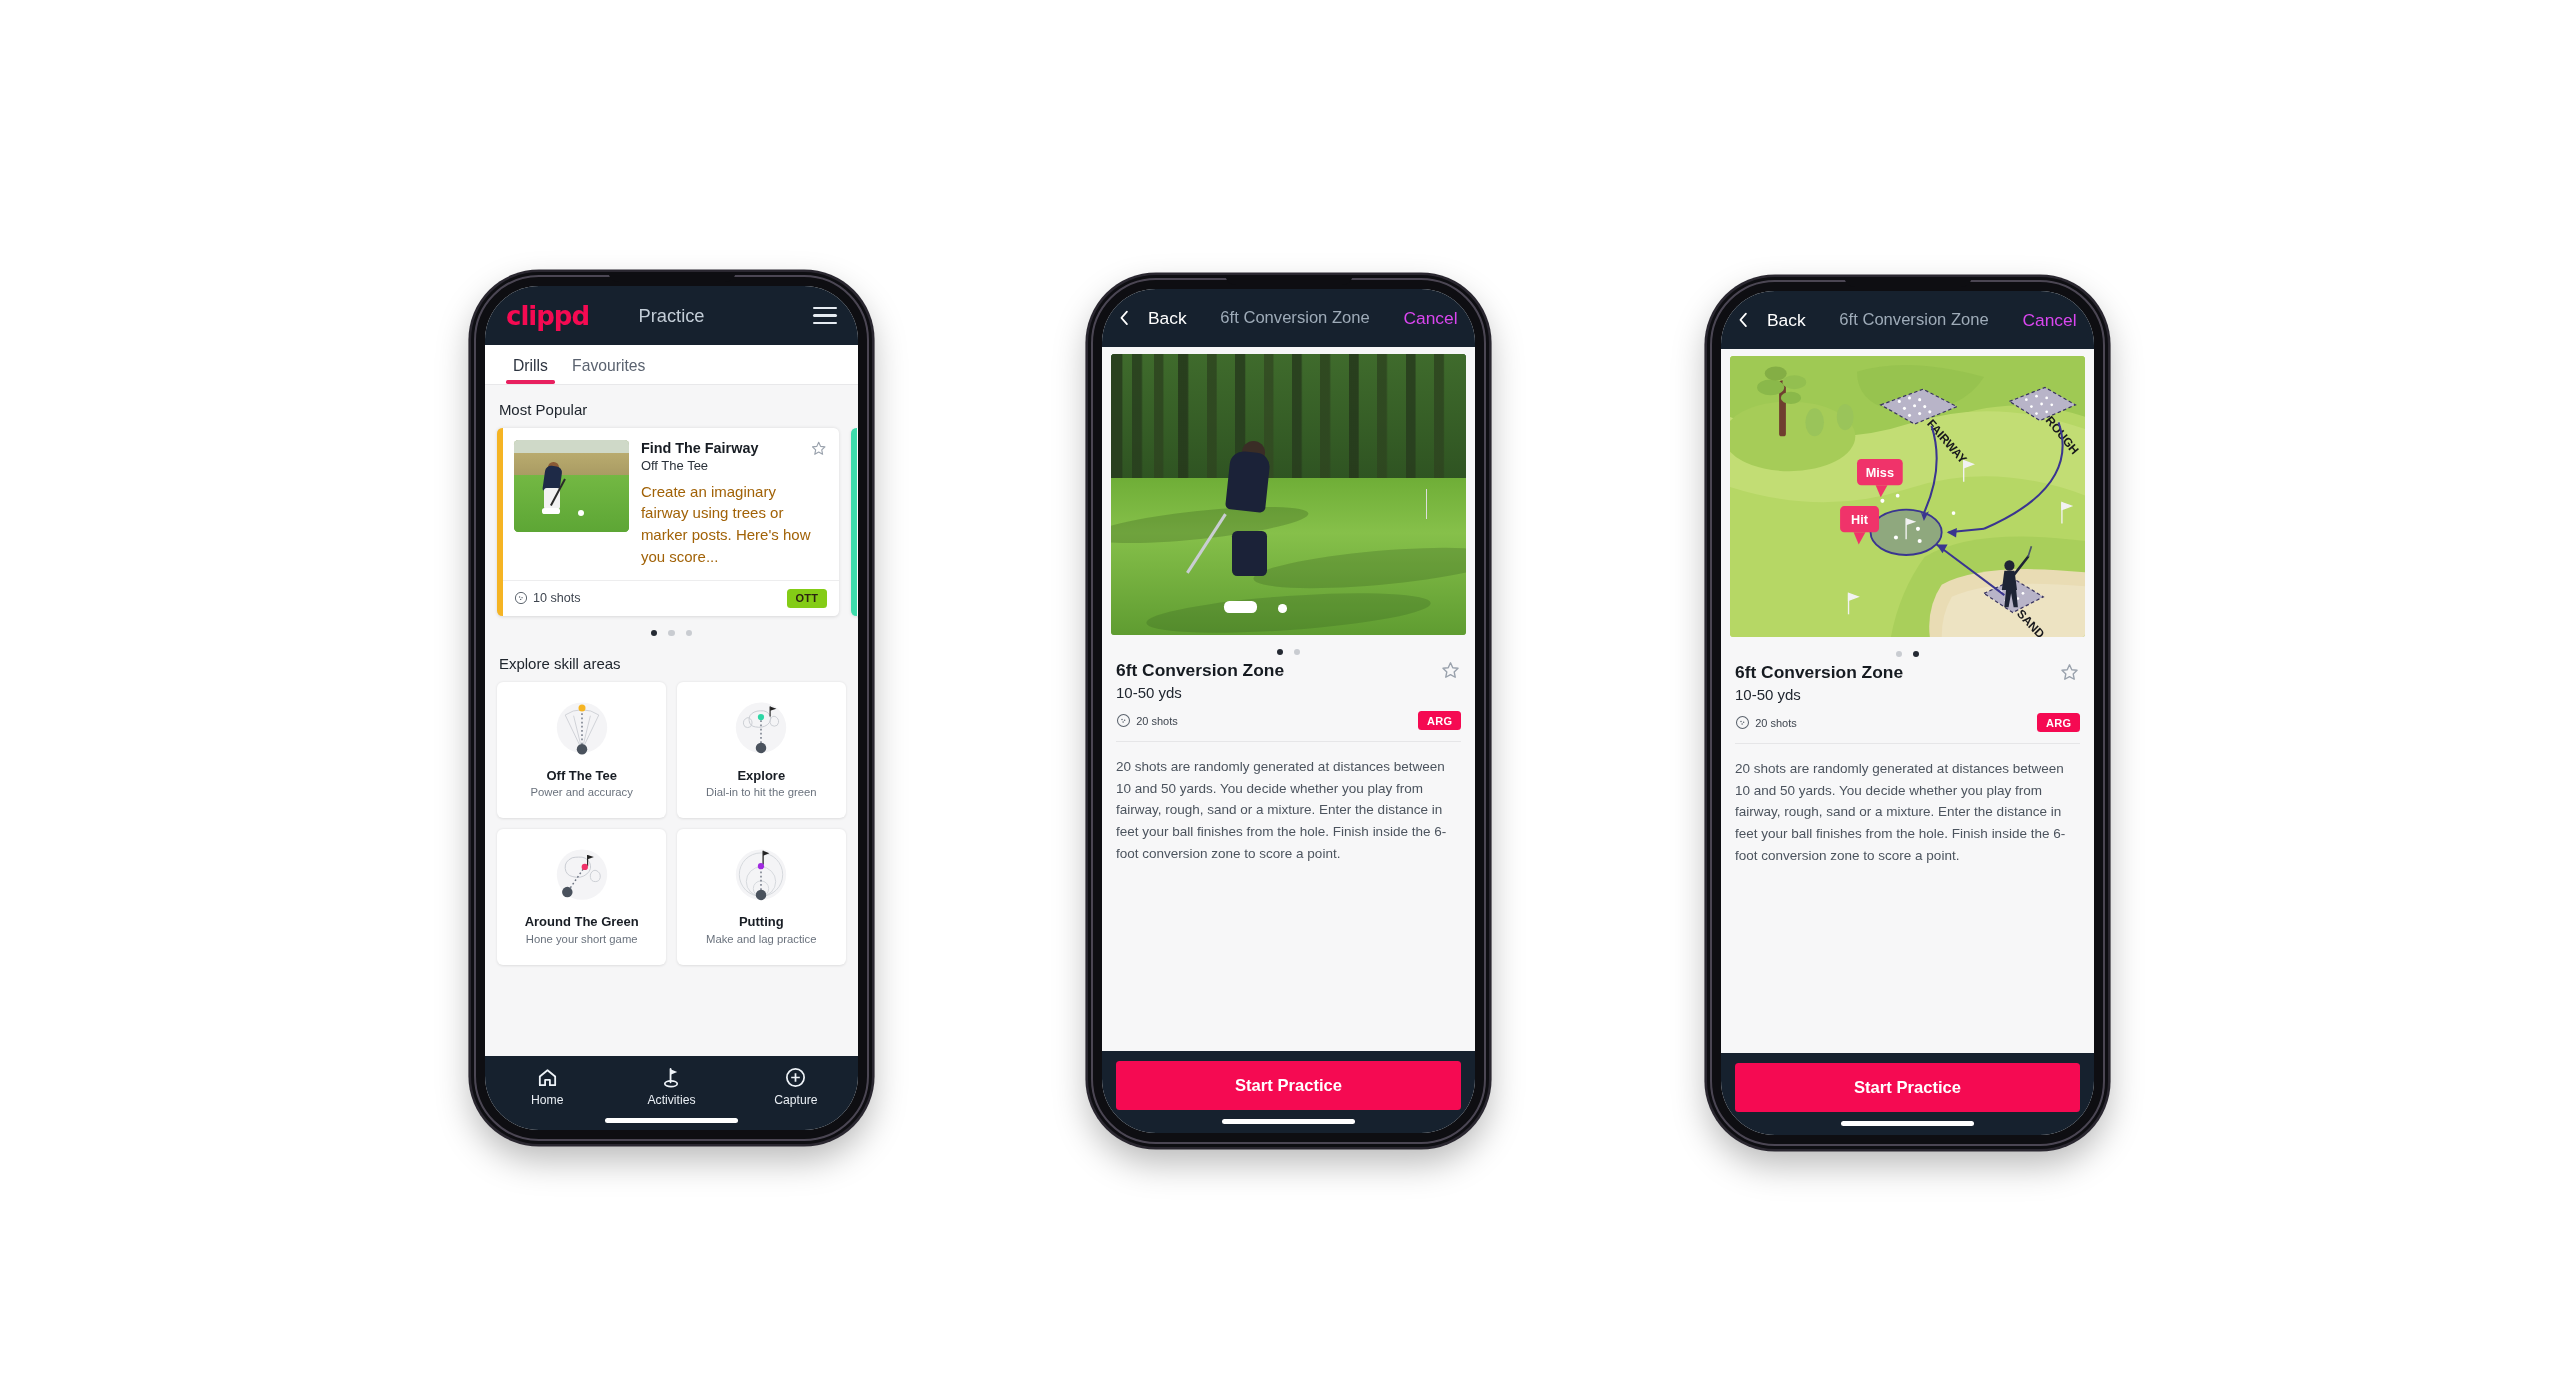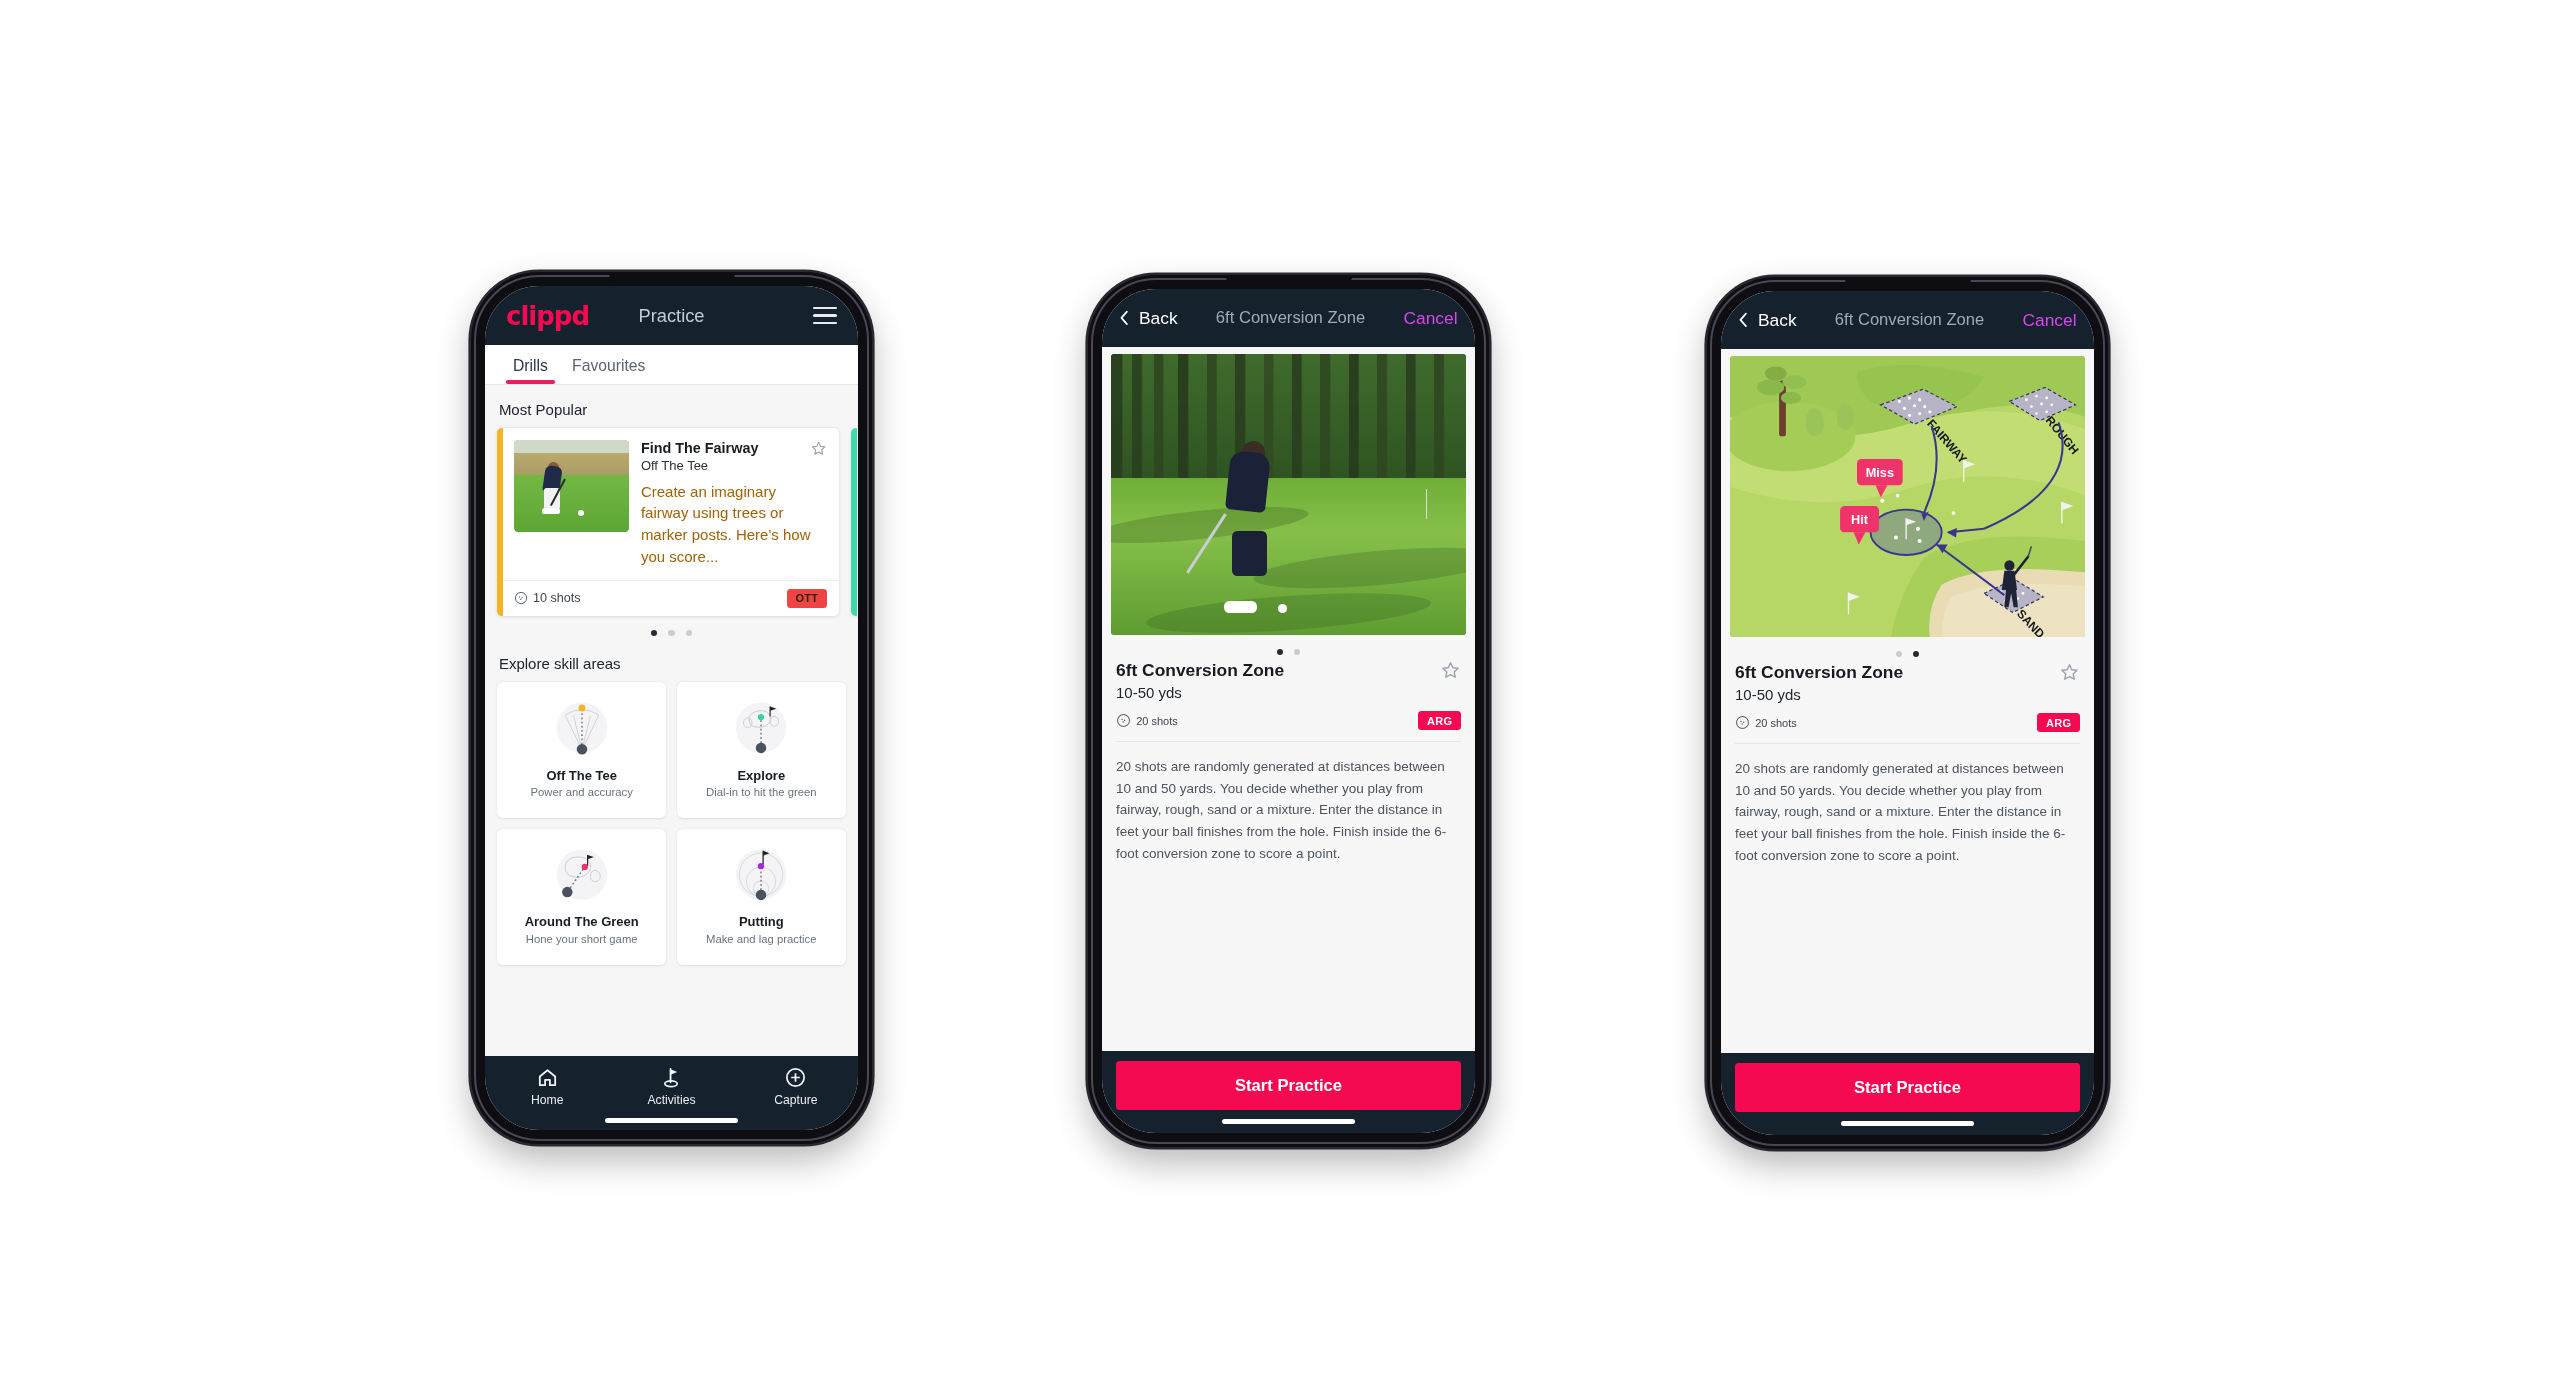--- a/index.html
+++ b/index.html
@@ -160,21 +160,21 @@
     border-top: 0.9px solid #ededee;
     display: flex; align-items: center;
     padding: 7.8px 12.2px 7.8px 10.5px;
   }
   .shots { display: flex; align-items: center; gap: 5.2px; font-size: 12.6px; color: #3e454f; }
   .badge {
     margin-left: auto;
     font-size: 11px; font-weight: bold; letter-spacing: 0.3px;
     padding: 3.5px 8.7px; border-radius: 3.5px;
   }
-  .badge.ott { background: #ef4444; color: #2b2410; }
+  .badge.ott { background: #84cc16; color: #2b2410; }
   .badge.arg { background: #f50a52; color: #ffffff; }
 
   .peek-card {
     position: absolute; top: 0; right: -15.7px;
     width: 10.5px; height: 100%;
     background: #ffffff;
     border-left: 6.1px solid #3ddcab;
     border-radius: 5.2px;
     box-shadow: 0 0.9px 3.5px rgba(0,0,0,.10);
   }
@@ -218,21 +218,21 @@
     width: 133px; height: 5.2px; border-radius: 2.6px;
     background: #ffffff; margin: 10.5px auto 1.7px auto;
   }
 
   
   .detail-bar {
     background: #16212e; height: 58px;
     display: flex; align-items: center; justify-content: space-between;
     padding: 0 17.4px; flex: 0 0 auto;
   }
-  .bar-back { display: flex; align-items: center; gap: 10px; color: #ffffff; font-size: 17.4px; }
+  .bar-back { display: flex; align-items: center; gap: 19px; color: #ffffff; font-size: 17.4px; }
   .chev { width: 9.6px; height: 15.7px; }
   .bar-title { color: #9eabb8; font-size: 16.6px; }
   .bar-cancel { color: #d946ef; font-size: 17.4px; }
 
   .detail-body { flex: 1 1 auto; background: #f7f7f8; overflow: hidden; display: flex; flex-direction: column; }
   .media {
     margin: 7px 8.7px 0 8.7px;
     height: 281px; border-radius: 3.5px; overflow: hidden;
     position: relative; background: #6f9f3d;
   }

